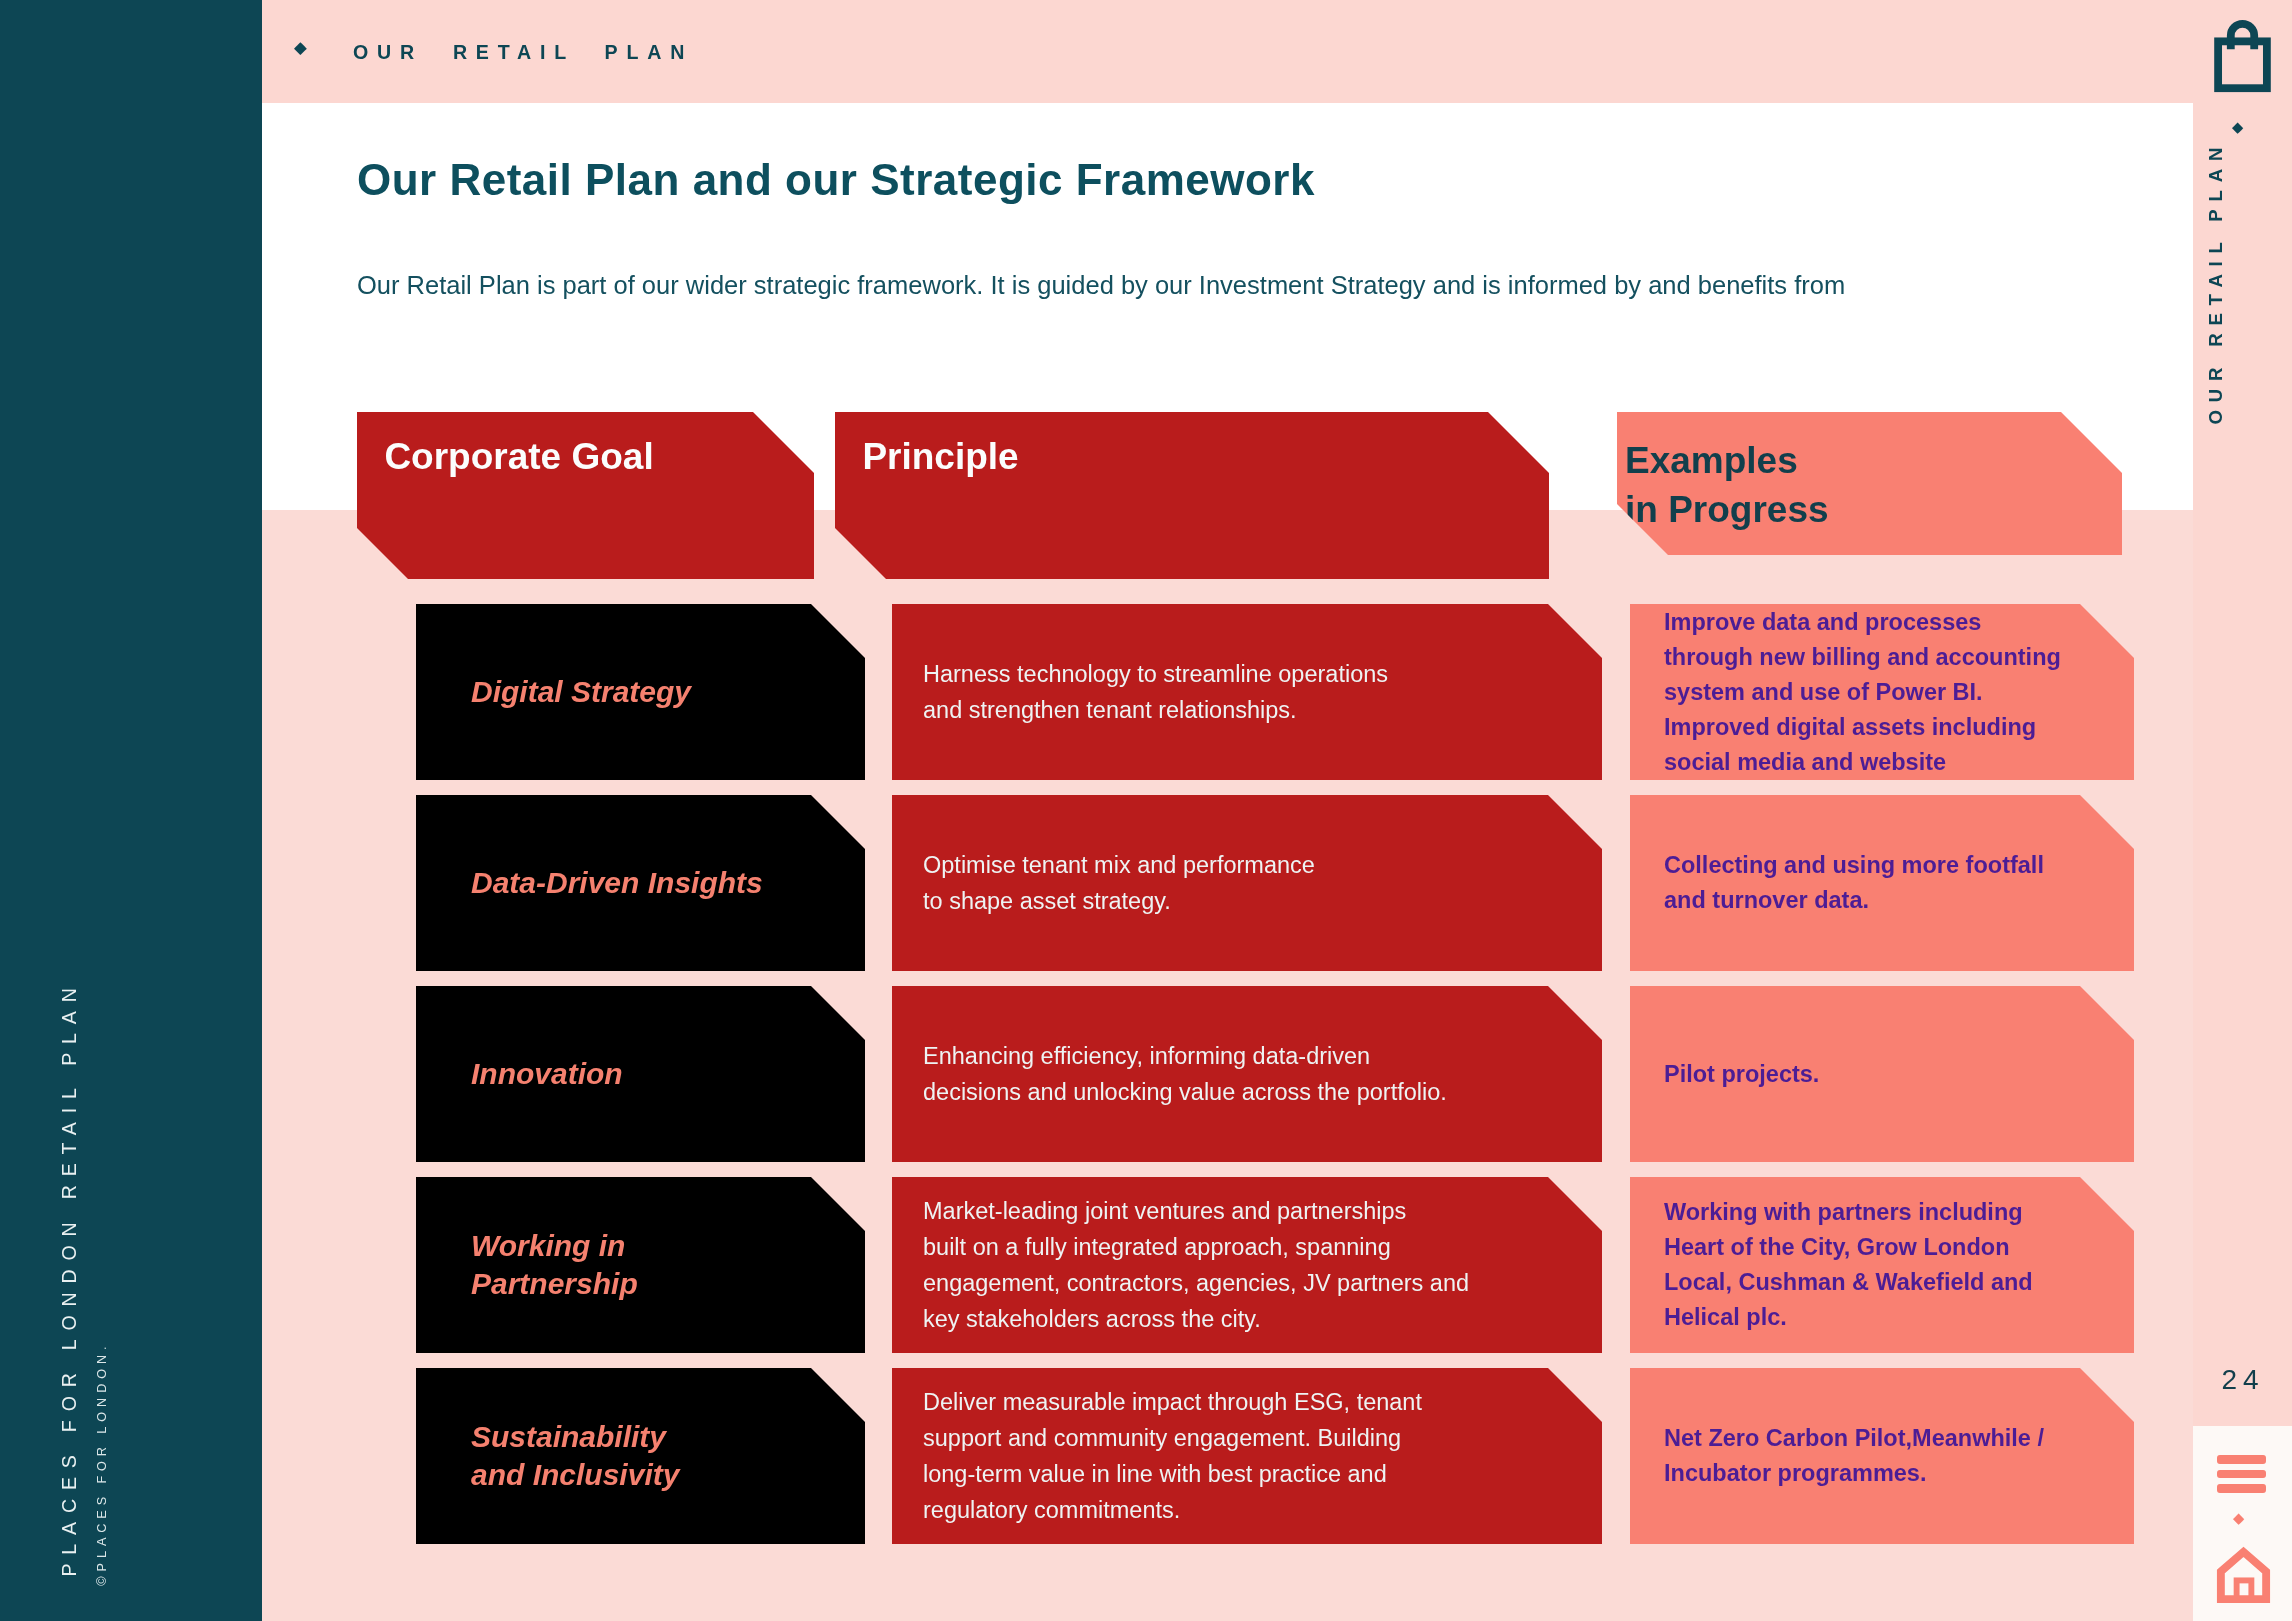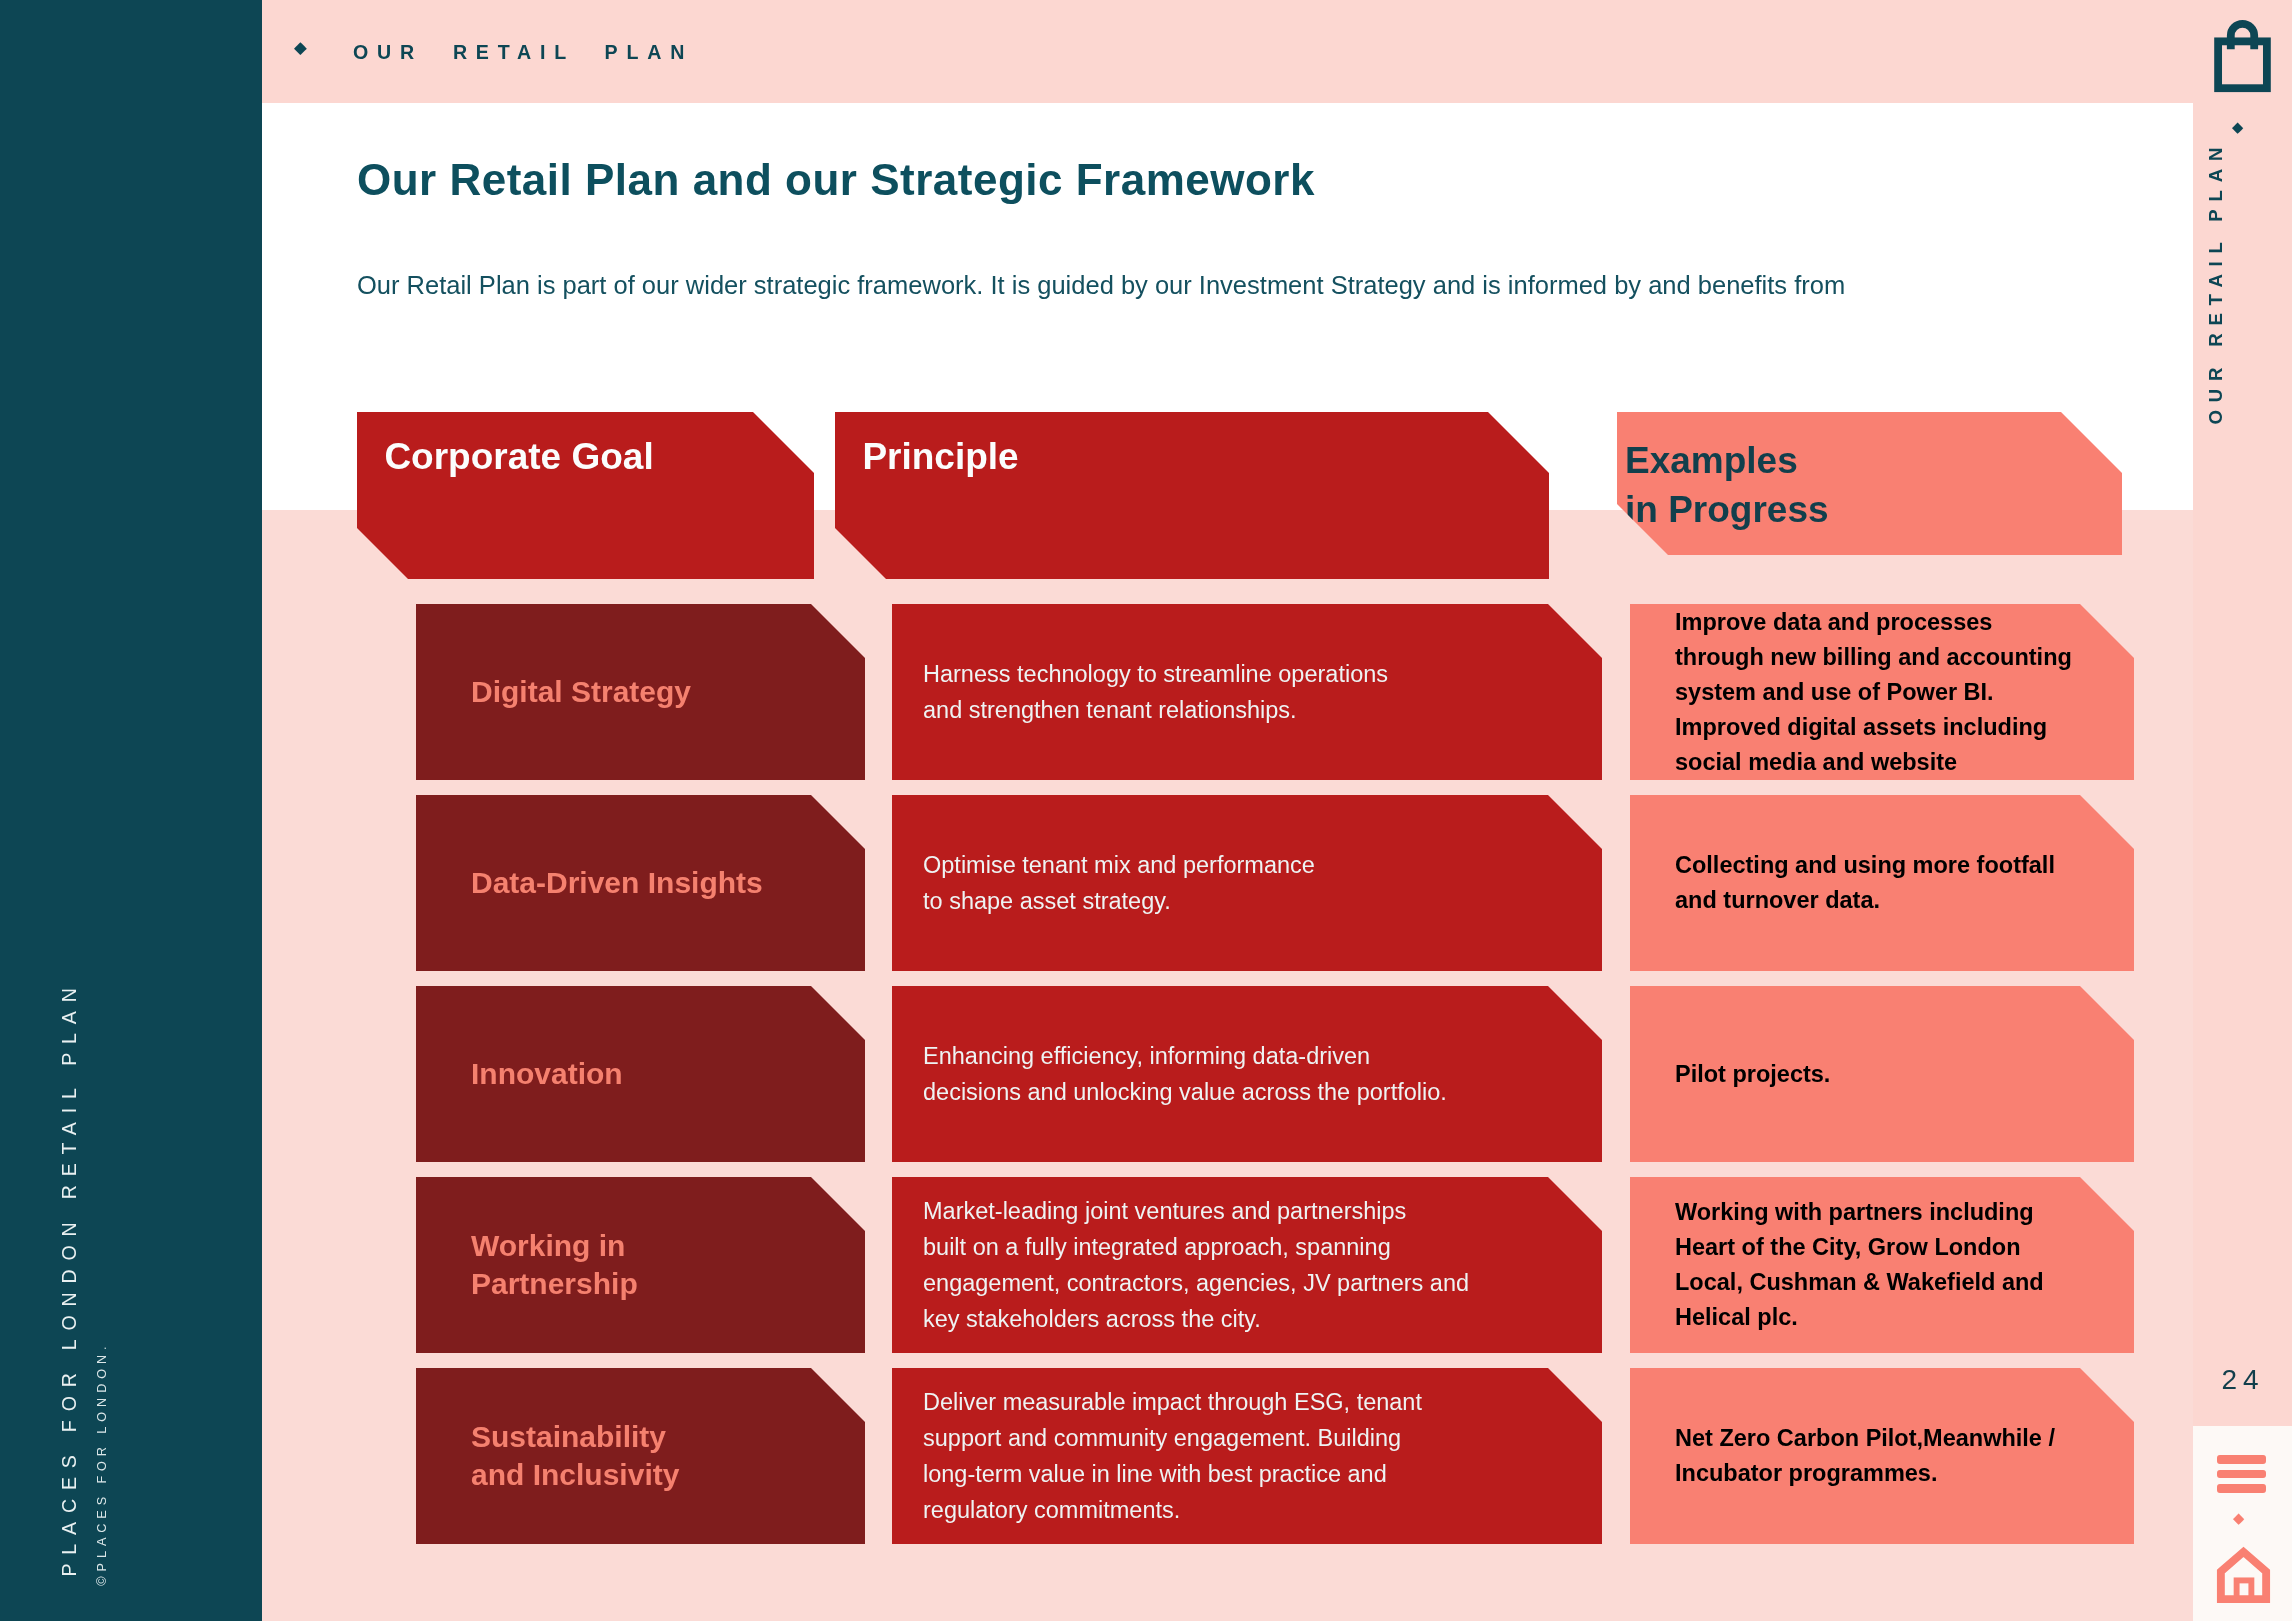--- a/index.html
+++ b/index.html
@@ -37,26 +37,26 @@
   #intro{position:absolute;left:357px;top:267px;font-size:25.5px;line-height:36px;color:#14505f;}
 
   
   .card{position:absolute;box-sizing:border-box;}
   .hdr{clip-path:polygon(0 0, calc(100% - 61px) 0, 100% 61px, 100% 100%, 51px 100%, 0 calc(100% - 51px));
        padding:23.5px 19.6px 0 27.4px;font-size:37px;font-weight:bold;}
   .hdr-teal{background:#b91c1c;color:#fbfdfd;}
   .hdr-salmon{background:#f98072;color:#123f4c;white-space:pre-line;line-height:49px;}
   .row-card{clip-path:polygon(0 0, calc(100% - 54px) 0, 100% 54px, 100% 100%, 0 100%);
        display:flex;align-items:center;}
-  .goal-card{background:#7f1d1d;}
+  .goal-card{background:#000000;font-style:italic;}
   .goal-label{padding-left:55px;font-size:30px;font-weight:bold;color:#f5816f;line-height:38px;white-space:pre-line;}
   .principle-card{background:#b91c1c;}
   .principle-text{padding-left:31px;padding-right:39px;font-size:23.5px;line-height:36px;color:#eef3f3;white-space:pre-line;}
   .example-card{background:#f98072;}
-  .example-text{padding-left:45px;padding-right:33px;font-size:23.5px;font-weight:bold;line-height:35px;color:#000000;white-space:pre-line;}
+  .example-text{padding-left:34px;padding-right:33px;font-size:23.5px;font-weight:bold;line-height:35px;color:#4c1d95;white-space:pre-line;}
 
   
   .c1h{left:357px;top:412px;width:457px;height:167px;}
   .c2h{left:835px;top:412px;width:714px;height:167px;}
   .c3h{left:1617px;top:412px;width:505px;height:143px;padding-left:8px;}
   .c1{left:416px;width:449px;height:176px;}
   .c2{left:892px;width:710px;height:176px;}
   .c3{left:1630px;width:504px;height:176px;}
   .r1{top:604px;} .r2{top:795px;} .r3{top:986px;} .r4{top:1177px;} .r5{top:1368px;}
 

